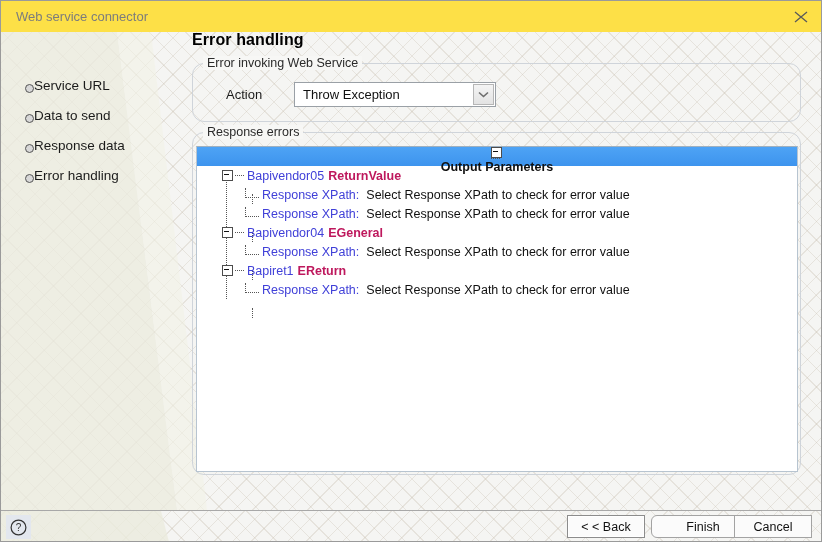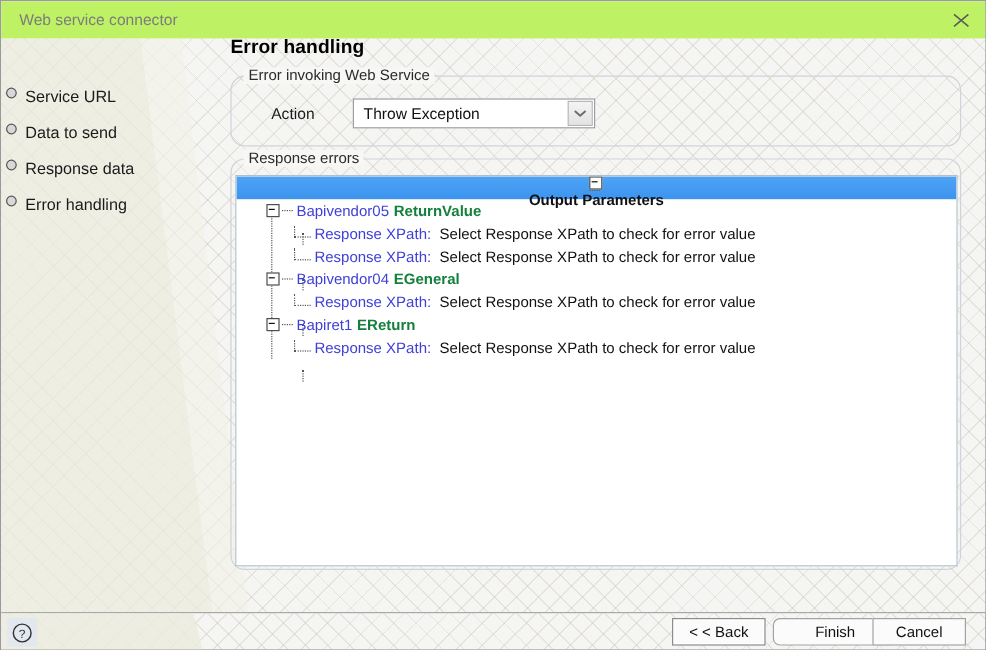--- a/index.html
+++ b/index.html
@@ -21,21 +21,21 @@
     border: 1px solid #9a9a9a;
     box-sizing: border-box;
   }
 
   
   .titlebar {
     position: absolute;
     left: 0; top: 0;
     width: 822px;
     height: 41px;
-    background: #bef264;
+    background: #fde047;
     border-bottom: 1px solid #e2e2e2;
     box-sizing: border-box;
   }
   .titlebar-text {
     position: absolute;
     left: 15px;
     top: 8px;
     font-size: 13px;
     color: #7c7c7c;
     white-space: nowrap;
@@ -82,25 +82,24 @@
 
   
   .sidebar {
     position: absolute;
     left: 0; top: 31px;
     width: 190px;
     height: 478px;
   }
   .step {
     position: absolute;
-    left: 4px;
+    left: 24px;
     height: 20px;
     display: flex;
-    align-items: flex-start;
-    gap: 7px;
+    align-items: flex-end;
     cursor: pointer;
     white-space: nowrap;
   }
   .step-bullet {
     width: 7px; height: 7px;
     border: 1px solid #555;
     border-radius: 50%;
     background: #d8d8d8;
     flex: none;
   }
@@ -256,21 +255,21 @@
     margin-top: -4px;
   }
   .node-name {
     font-size: 12.5px;
     color: #4040d8;
     margin-right: 4px;
   }
   .node-title {
     font-size: 12.5px;
     font-weight: bold;
-    color: #15803d;
+    color: #be185d;
   }
   .tree-row.selected .node-title { color: #111; }
   .xpath-key {
     font-size: 12.5px;
     color: #4040d8;
     margin-right: 7px;
   }
   .xpath-val {
     font-size: 12.5px;
     color: #111;
@@ -320,20 +319,21 @@
     background: #fbfbfb;
     border: 1px solid #a3a3a3;
     box-sizing: border-box;
     font-size: 12.5px;
     font-family: "Liberation Sans", sans-serif;
     color: #111;
     cursor: pointer;
     display: flex;
     align-items: center;
     justify-content: center;
+    margin-left: 7px;
   }
   .btn.default {
     border-color: #8c8c8c;
     box-shadow: inset 0 0 0 1px #ffffff;
   }
   .btn-back   { left: 559px; width: 78px; }
   .btn-finish { left: 643px; width: 104px; border-radius: 6px; }
   .btn-cancel { left: 726px; width: 78px; }
 </style>
 </head>

